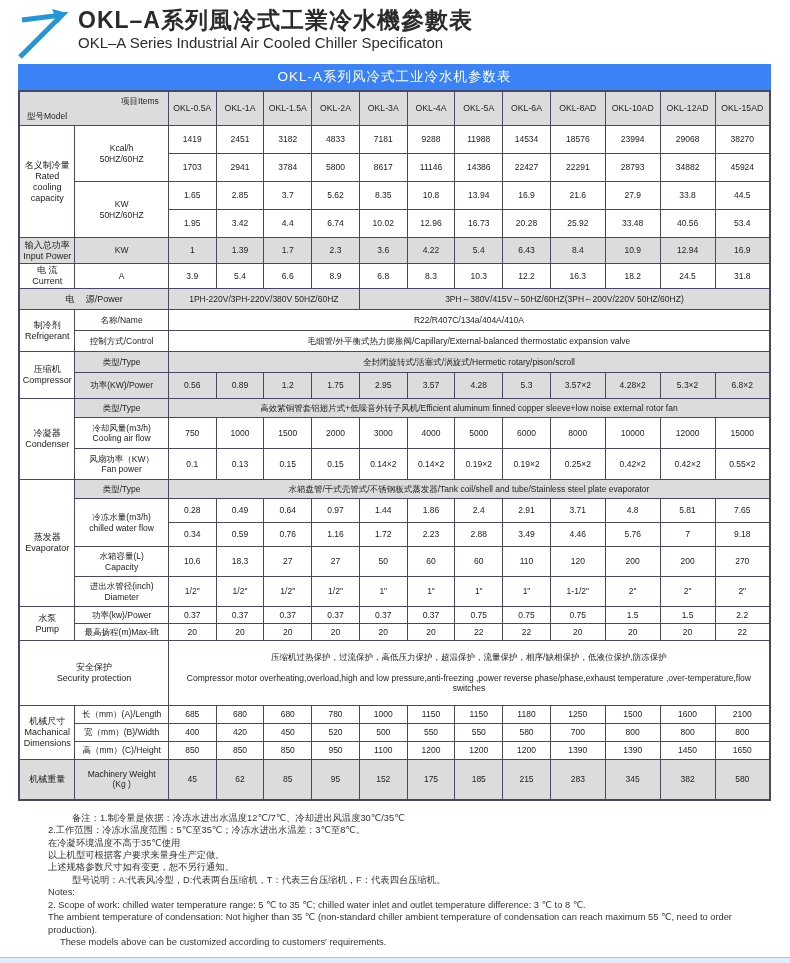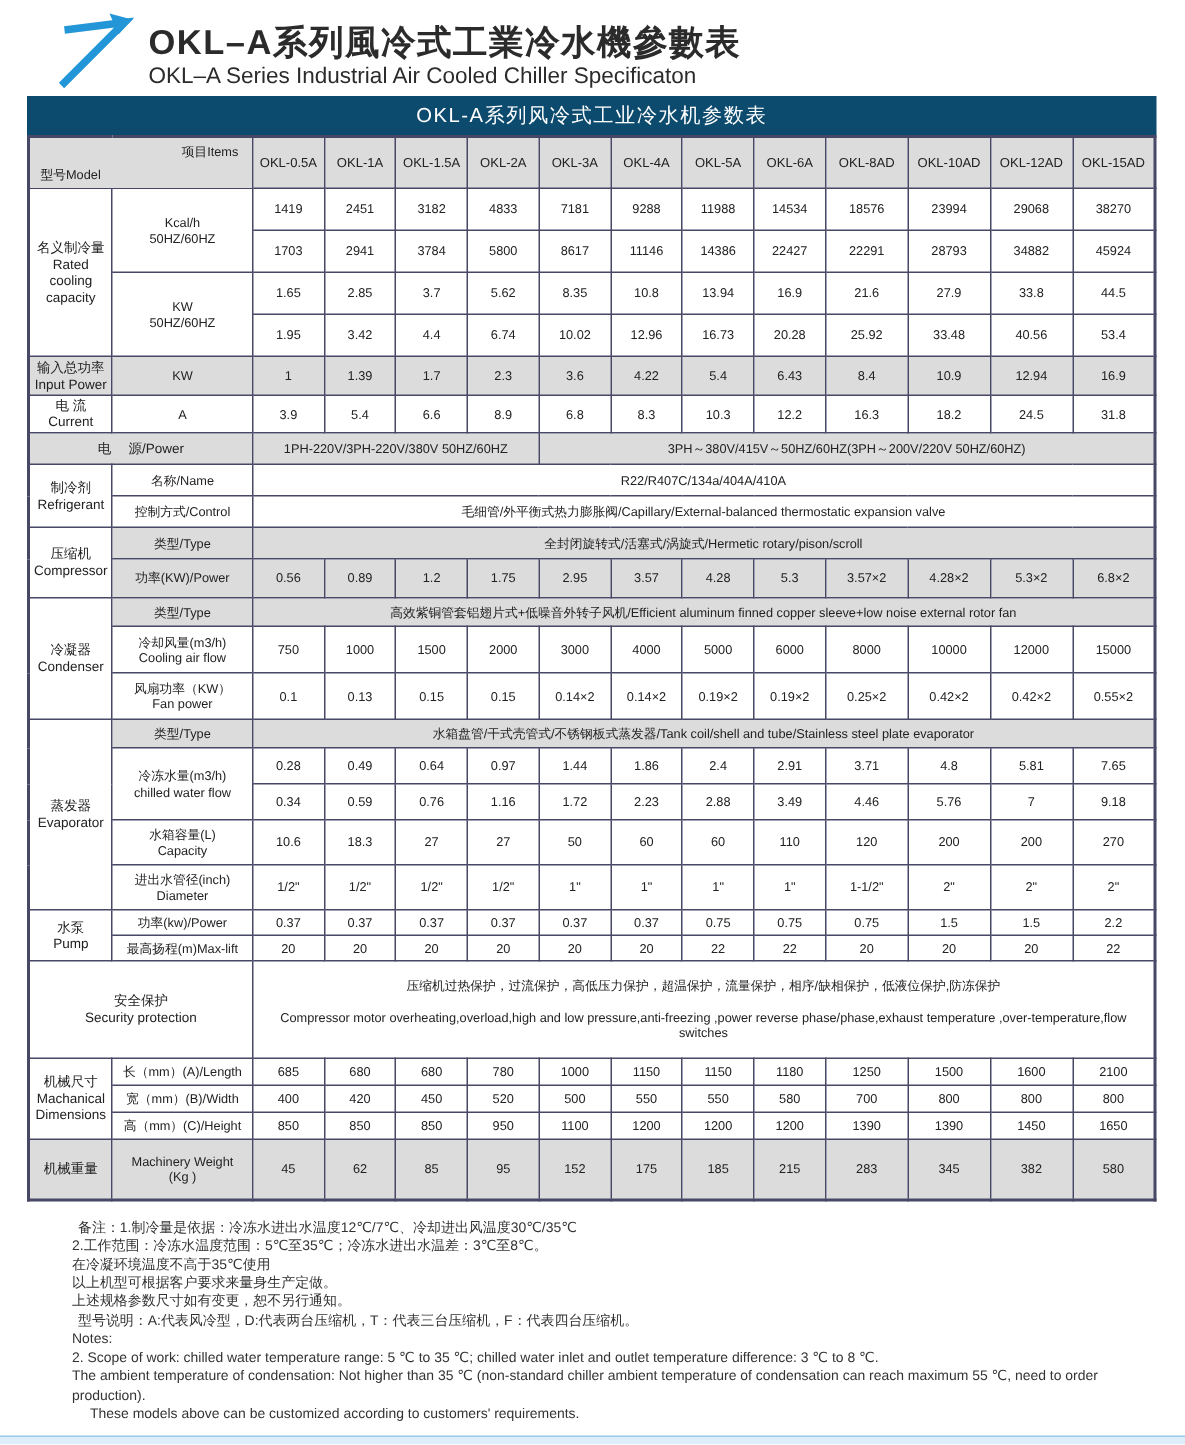--- a/index.html
+++ b/index.html
@@ -2,29 +2,29 @@
 <html><head>
 <meta charset="utf-8">
 <style>
   html,body { margin:0; padding:0; }
   body {
     width:790px; height:963px; position:relative; overflow:hidden;
     background:#ffffff; font-family:"Liberation Sans","DejaVu Sans",sans-serif;
     color:#222;
   }
   
-  .page-header { display:flex; align-items:flex-end; padding:7px 0 0 12px;margin-left:21px; }
+  .page-header { display:flex; align-items:flex-start; padding:7px 0 0 12px; }
   .logo { width:56px; height:52px; flex:0 0 auto; }
   .titles { margin-left:10px; }
   .title-zh { font-size:23px; font-weight:600; color:#2b2b2b; letter-spacing:1px; line-height:1.15; }
   .title-en { font-size:15px; font-weight:400; color:#2b2b2b; margin-top:1px; }
 
   
   .bluebar {
-    margin:5px 0 0 18px; width:753px; height:26px; background:#0c4a6e;
+    margin:5px 0 0 18px; width:753px; height:26px; background:#3b82f6;
     color:#fff; font-size:13.5px; text-align:center; line-height:26px; letter-spacing:1px;
   }
 
   
   table.spec {
     margin-left:18px; width:753px; table-layout:fixed; border-collapse:collapse;
     font-size:8.5px; color:#222; border:2px solid #474766;
   }
   .spec td, .spec th {
     border:1px solid #474766; text-align:center; vertical-align:middle;
@@ -41,21 +41,21 @@
     background-image:linear-gradient(to bottom right,
       transparent calc(50% - 0.6px), #8a8a9c calc(50% - 0.6px),
       #8a8a9c calc(50% + 0.6px), transparent calc(50% + 0.6px));
   }
   .corner .c-items { position:absolute; top:4px; right:9px; }
   .corner .c-model { position:absolute; bottom:4px; left:7px; }
 
   
   .notes { margin:11px 0 0 48px; font-size:9.3px; color:#333; line-height:1.34; }
   .notes div { white-space:pre; }
-  .i1 { margin-left:4px; }
+  .i1 { margin-left:24px; }
   .i2 { }
   .i3 { margin-left:12px; }
   .notes .en { white-space:normal; width:720px; }
 
   
   .footer-strip {
     position:absolute; left:0; bottom:0; width:790px; height:5px;
     background:#ddeefa; border-top:1px solid #9ccbe8;
   }
 </style>

